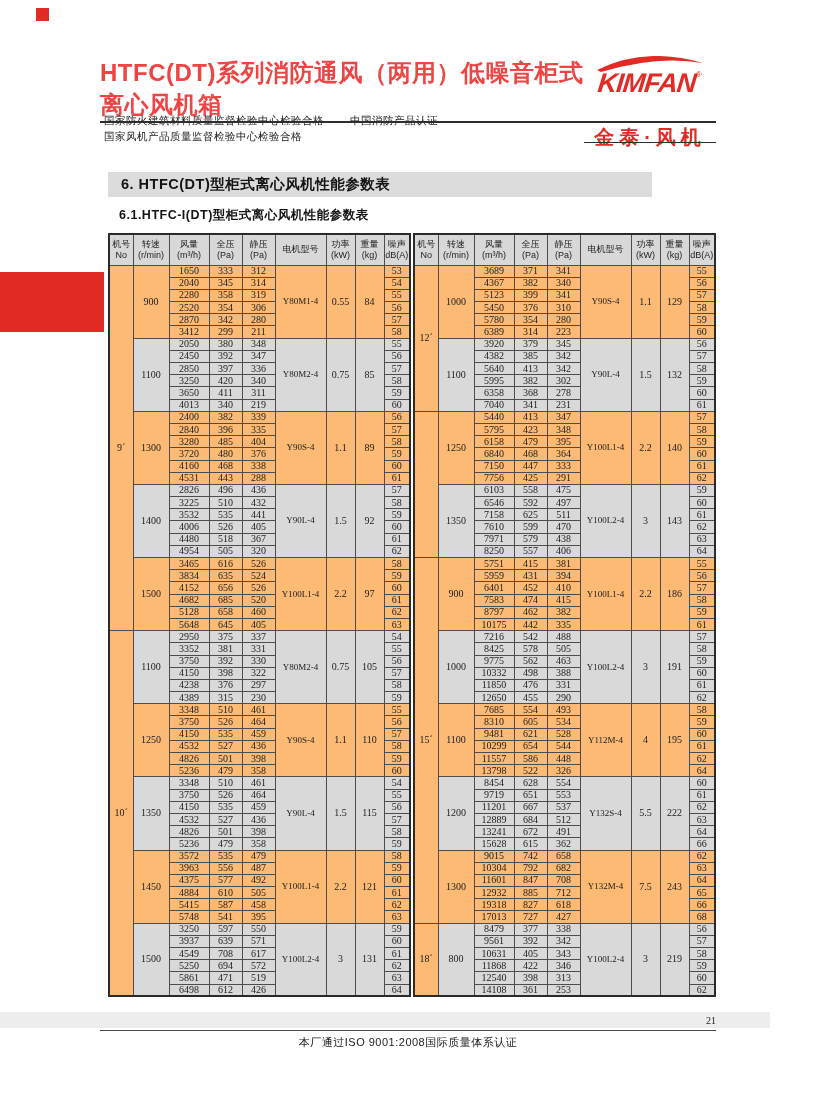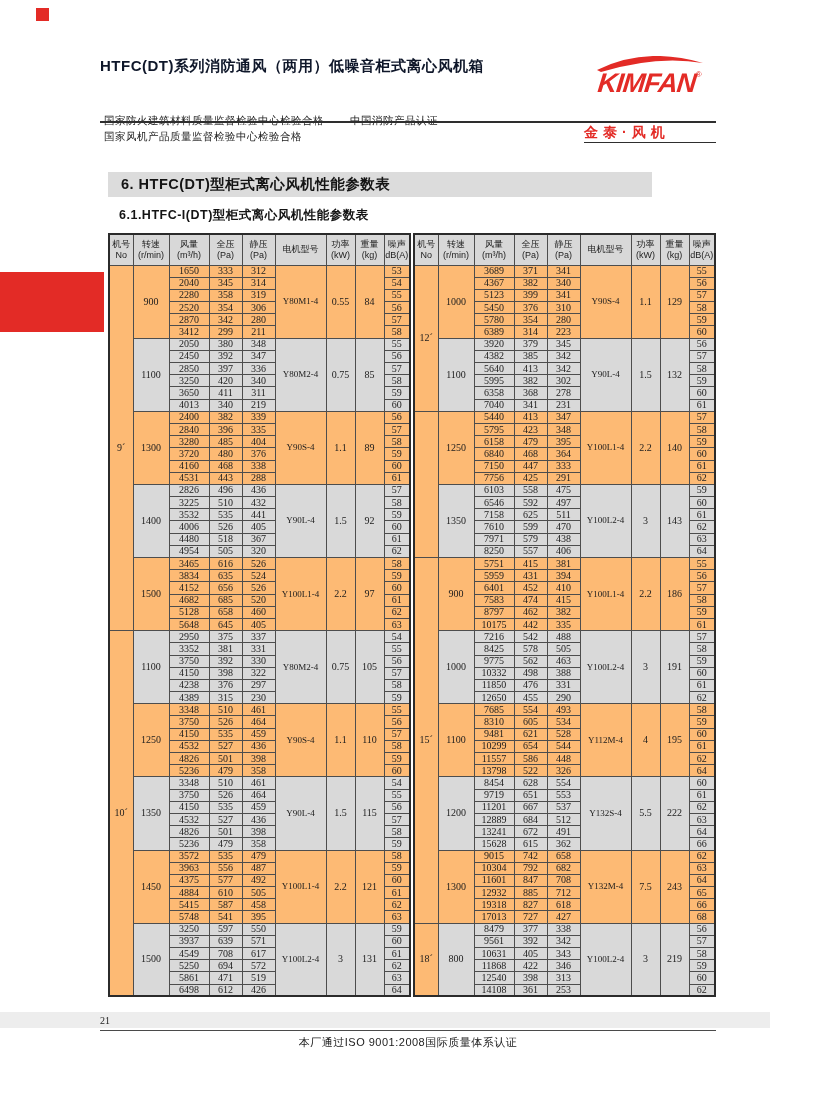--- a/index.html
+++ b/index.html
@@ -1,48 +1,48 @@
 <!DOCTYPE html>
 <html style="--accent: #e32b26; --shade: #d9d9d9; --hgray: #d8d8d8;"><head>
 <meta charset="utf-8">
 <style>
   :root{ --accent:#e32b26; --shade:#d9d9d9; --hgray:#d8d8d8; }
   *{box-sizing:border-box;margin:0;padding:0;}
   html,body{width:816px;height:1100px;background:#ffffff;font-family:"Liberation Sans",sans-serif;position:relative;overflow:hidden;}
   .abs{position:absolute;}
 
   .red-square{left:36px;top:8px;width:13px;height:13px;background:var(--accent);}
-  .doc-title{left:100px;top:57px;width:500px;font-size:15px;font-weight:bold;color:#0f172a;letter-spacing:.5px;}
+  .doc-title{left:100px;top:57px;width:500px;font-size:24px;font-weight:bold;color:#ef4444;letter-spacing:.5px;}
   .cert{left:104px;font-size:10.5px;color:#222;letter-spacing:.5px;margin-top:20px;}
   .cert.l1{top:94px;}
   .cert.l2{top:110px;}
   .cert .gap{display:inline-block;width:26px;}
   .rule1{left:100px;top:121px;width:616px;height:2px;background:#2e2e2e;}
   .logo{left:584px;top:56px;width:132px;text-align:center;color:var(--accent);}
   .logo .swoosh{display:block;margin:0 auto -2px auto;}
   .logo .word{font-family:"Liberation Sans",sans-serif;font-style:italic;font-weight:bold;font-size:27px;letter-spacing:-1px;transform:skewX(-6deg);display:inline-block;line-height:1;}
   .logo .reg{font-size:8px;vertical-align:top;}
-  .logo-sub{left:584px;top:124px;width:132px;text-align:left;color:var(--accent);font-weight:bold;font-size:14px;letter-spacing:5px;}
+  .logo-sub{left:584px;top:124px;width:132px;text-align:center;color:var(--accent);font-weight:bold;font-size:20px;letter-spacing:5px;}
   .rule2{left:584px;top:142px;width:132px;height:1px;background:#2e2e2e;}
 
   .section-bar{left:108px;top:172px;width:544px;height:25px;background:#dcdcdc;font-size:14.5px;font-weight:bold;color:#141414;line-height:25px;padding-left:13px;letter-spacing:.5px;}
   .subsection{left:119px;top:207px;font-size:12.5px;font-weight:bold;color:#141414;letter-spacing:.5px;}
 
   .red-block{left:0;top:272px;width:104px;height:60px;background:var(--accent);}
 
   table.perf{border-collapse:collapse;table-layout:fixed;position:absolute;top:233px;background:#fdba74;border:2px solid #2b2b2b;}
   #tbl-left{left:108px;width:301px;}
   #tbl-right{left:413px;width:301px;}
   table.perf td{border:1px solid #4d4d4d;text-align:center;vertical-align:middle;font-family:"Liberation Serif",serif;font-size:10px;color:#1c1c1c;padding:0;height:12.2px;line-height:1;overflow:hidden;white-space:nowrap;}
   table.perf thead td{font-family:"Liberation Sans",sans-serif;font-size:9px;line-height:1.25;background:var(--hgray);height:31px;}
   table.perf td.shade{background:var(--shade);}
   table.perf td.motor{font-size:9px;}
 
   .footer-band{left:0;top:1012px;width:770px;height:16px;background:#ededed;}
-  .page-num{left:100px;top:1015px;width:616px;text-align:left;font-size:10px;color:#222;font-family:"Liberation Serif",serif;}
+  .page-num{left:100px;top:1015px;width:616px;text-align:right;font-size:10px;color:#222;font-family:"Liberation Serif",serif;}
   .rule3{left:100px;top:1030px;width:616px;height:1px;background:#4a4a4a;}
   .footer-text{left:100px;top:1035px;width:616px;text-align:center;font-size:11px;color:#1c1c1c;letter-spacing:.5px;}
 </style>
 </head>
 <body>
 
 <div class="abs red-square"></div>
 
 <div class="abs doc-title">HTFC(DT)系列消防通风（两用）低噪音柜式离心风机箱</div>
 <div class="abs cert l1">

